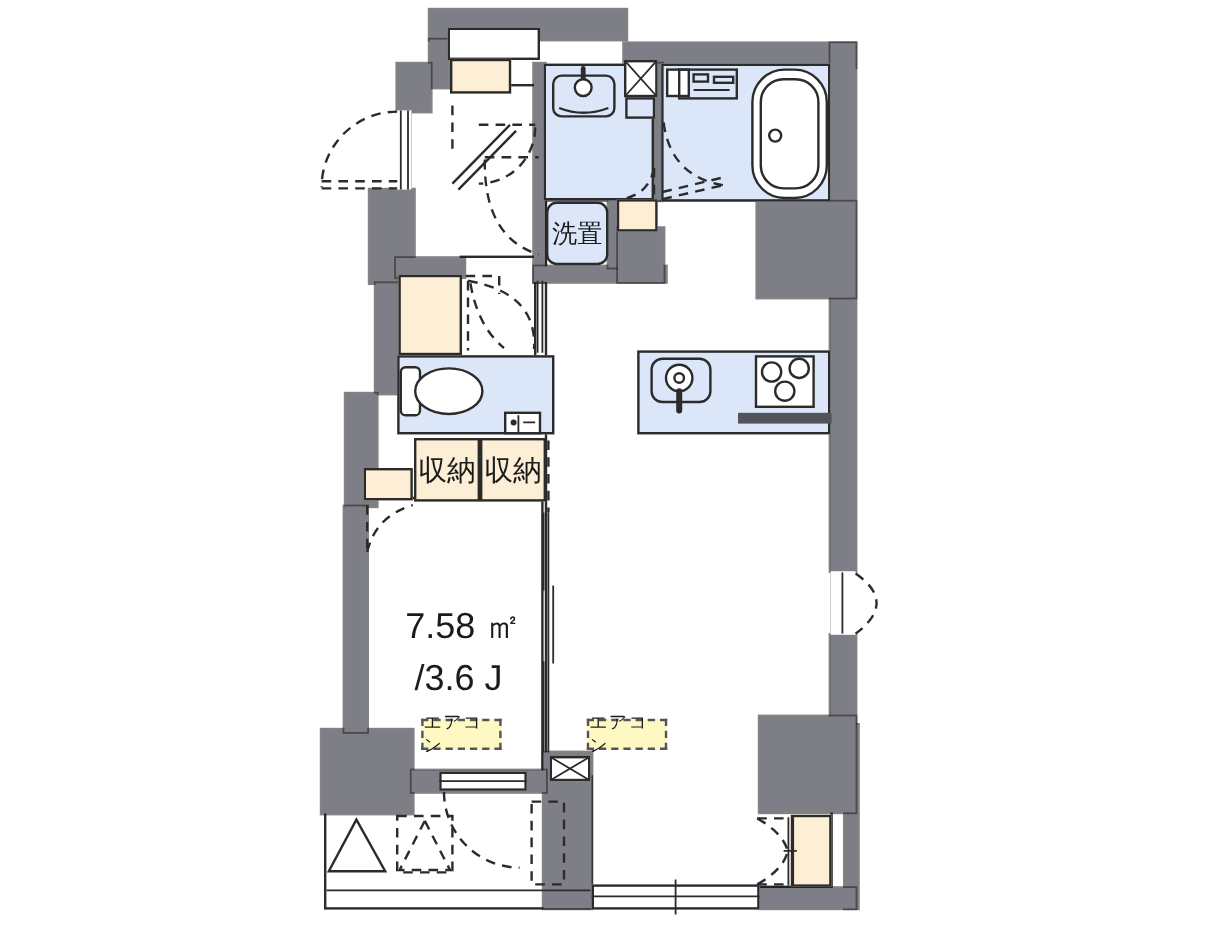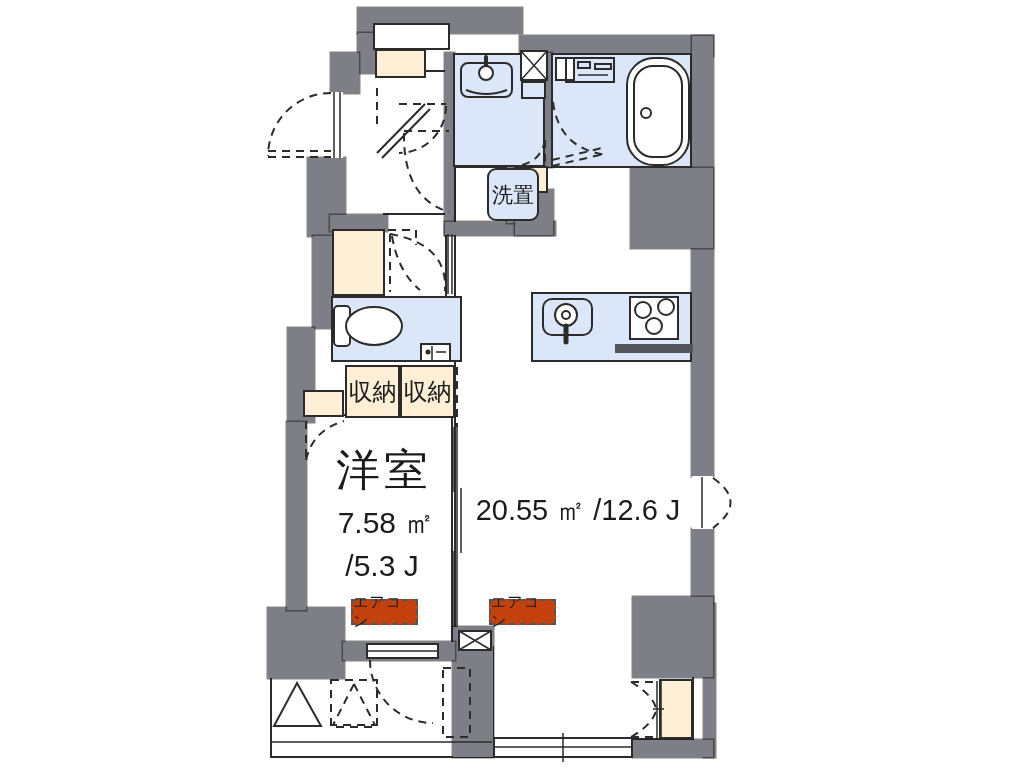--- a/index.html
+++ b/index.html
@@ -11,21 +11,21 @@
   .abs{position:absolute;box-sizing:border-box;}
   .wall{background:var(--wall);box-shadow:0 0 0 1.5px rgba(30,30,30,.55);}
   .bar{background:var(--bar);}
   .floor{background:#fff;border:2px solid var(--line);}
   .wet{background:var(--wet);border:2px solid var(--line);}
   .cream{background:var(--cream);border:2px solid var(--line);}
   .wbox{background:#fff;border:2px solid var(--line);}
   .round{border-radius:9px;}
   .cen{display:flex;align-items:center;justify-content:center;}
   .lbl{position:absolute;transform:translate(-50%,-50%);white-space:nowrap;line-height:1;}
-  .aircon{border:2px dashed #555;background:#c2410c;font-size:15px;letter-spacing:1px;}
+  .aircon{border:2px dashed #555;background:#fef9c3;font-size:15px;letter-spacing:1px;}
   svg.ov{position:absolute;left:0;top:0;pointer-events:none;}
   svg .s{stroke:var(--line);stroke-width:2;fill:none;}
   svg .s1{stroke:var(--line);stroke-width:1.5;fill:none;}
   svg .d{stroke:var(--line);stroke-width:2;fill:none;stroke-dasharray:8 6;}
   svg .wf{fill:#fff;}
   svg .nf{fill:none;}
 </style>
 </head>
 <body>
 
@@ -64,21 +64,21 @@
   <div class="abs wet" style="left:453px;top:53px;width:92px;height:114px;"></div>
   <div class="abs wet" style="left:551px;top:53px;width:141px;height:115px;"></div>
   <div class="abs wet" style="left:331px;top:296px;width:131px;height:66px;"></div>
   <div class="abs wet" style="left:531px;top:292px;width:161px;height:70px;"></div>
   <div class="abs bar" style="left:615px;top:344px;width:78px;height:9px;"></div>
 
   <div class="abs wbox" style="left:373px;top:23px;width:77px;height:27px;"></div>
   <div class="abs cream" style="left:375px;top:49px;width:51px;height:29px;"></div>
   <div class="abs cream" style="left:332px;top:229px;width:53px;height:67px;"></div>
   <div class="abs cream" style="left:514px;top:166px;width:34px;height:27px;"></div>
-  <div class="abs wet round cen" style="left:455px;top:168px;width:52px;height:53px;font-size:21px;margin-left:32px;">
+  <div class="abs wet round cen" style="left:455px;top:168px;width:52px;height:53px;font-size:21px;">
     <span>洗置</span>
   </div>
   <div class="abs cream cen" style="left:345px;top:365px;width:55px;height:53px;font-size:24px;">
     <span>収納</span>
   </div>
   <div class="abs cream cen" style="left:400px;top:365px;width:55px;height:53px;font-size:24px;">
     <span>収納</span>
   </div>
   <div class="abs cream" style="left:303px;top:390px;width:41px;height:27px;"></div>
   <div class="abs wbox" style="left:520px;top:50px;width:28px;height:31px;"></div>
@@ -210,24 +210,22 @@
       <circle class="s nf" cx="666" cy="307" r="8"></circle>
       <circle class="s nf" cx="654" cy="326" r="8"></circle>
     </g>
 
     <g>
       <path class="s1" d="M521,51 L547,80 M547,51 L521,80"></path>
       <path class="s1" d="M459,631 L491,650 M491,631 L459,650"></path>
     </g>
   </svg>
 
-  <div class="lbl" style="left:384px;top:470px;font-size:44px;letter-spacing:4px;">洋室</div>
   <div class="lbl" style="left:386px;top:523px;font-size:30px;">7.58 ㎡</div>
-  <div class="lbl" style="left:382px;top:566px;font-size:30px;">/5.3 J</div>
-  <div class="lbl" style="left:578px;top:510px;font-size:29px;">20.55 ㎡ /12.6 J</div>
+  <div class="lbl" style="left:382px;top:566px;font-size:30px;">/3.6 J</div>
 
   <div class="abs aircon cen" style="left:351px;top:599px;width:67px;height:26px;">
     <span>エアコン</span>
   </div>
   <div class="abs aircon cen" style="left:489px;top:599px;width:67px;height:26px;">
     <span>エアコン</span>
   </div>
 
 </div>
 

